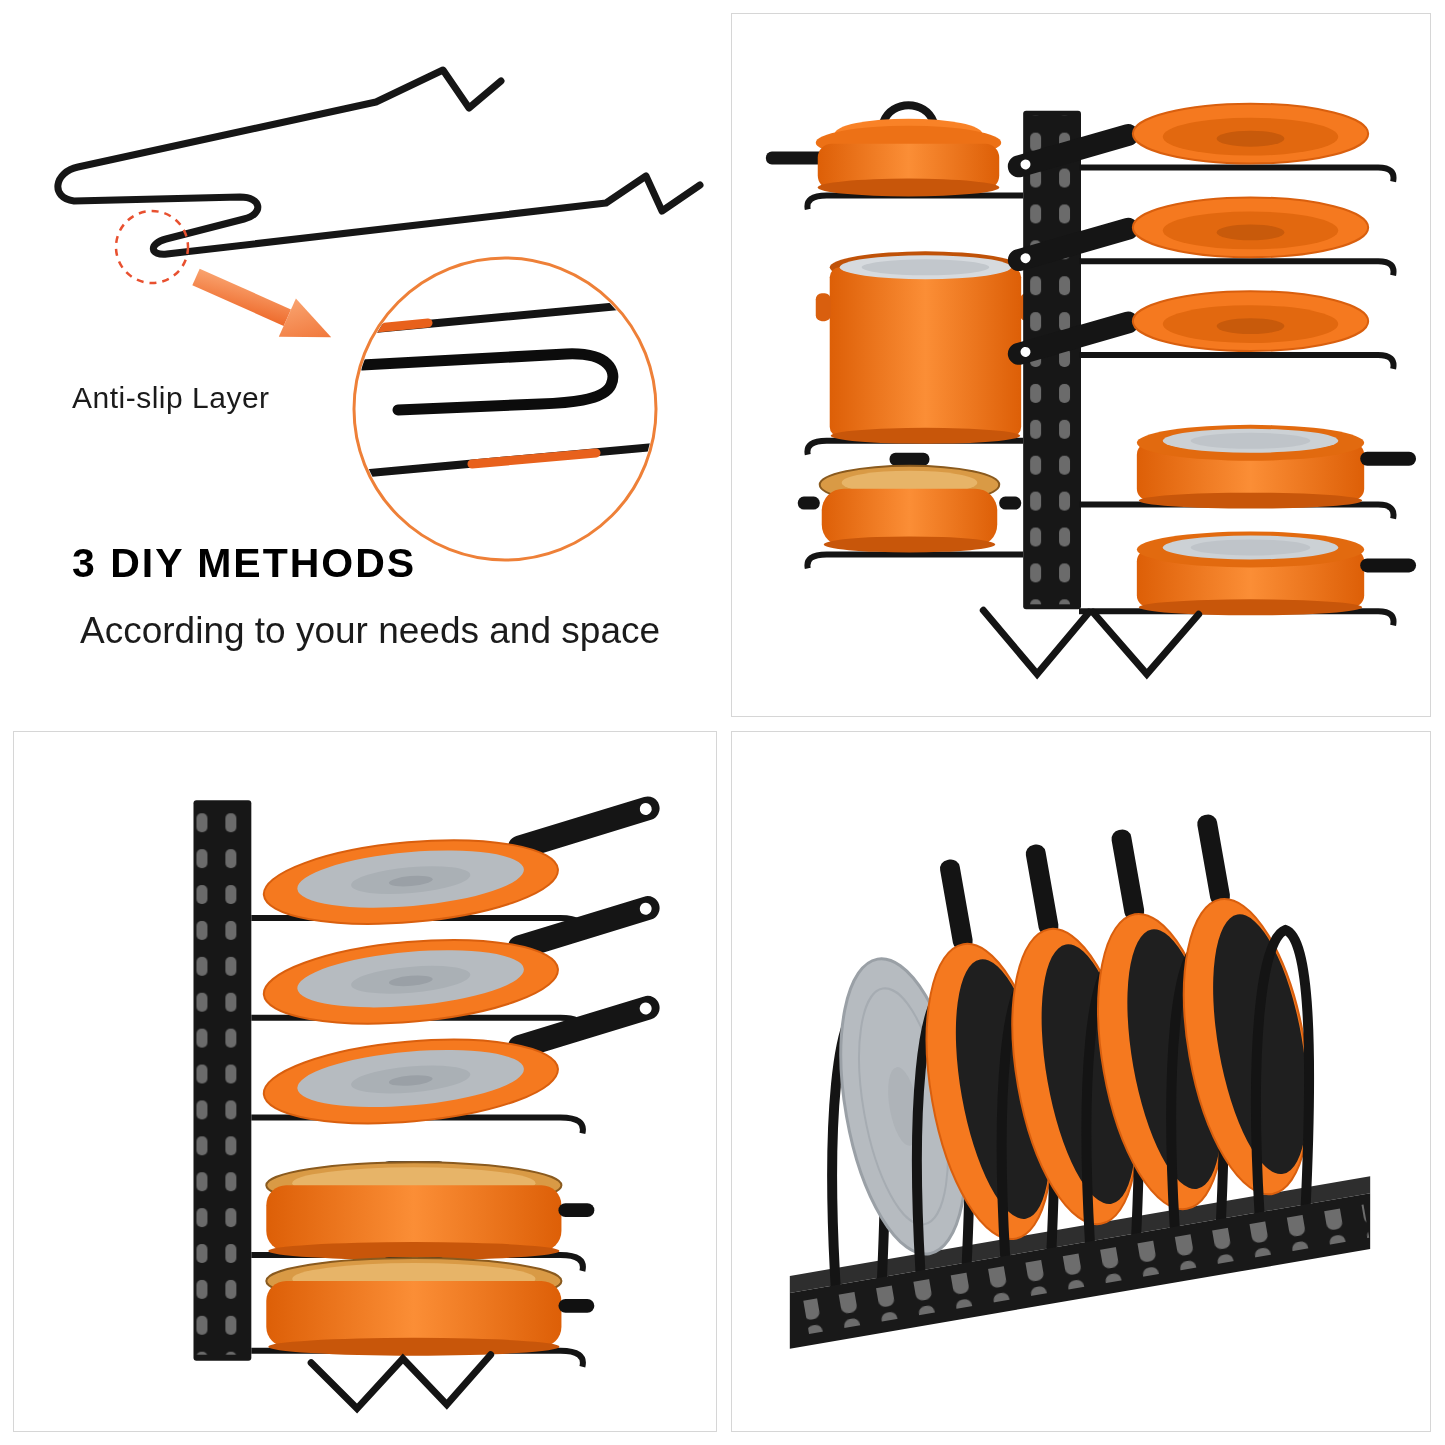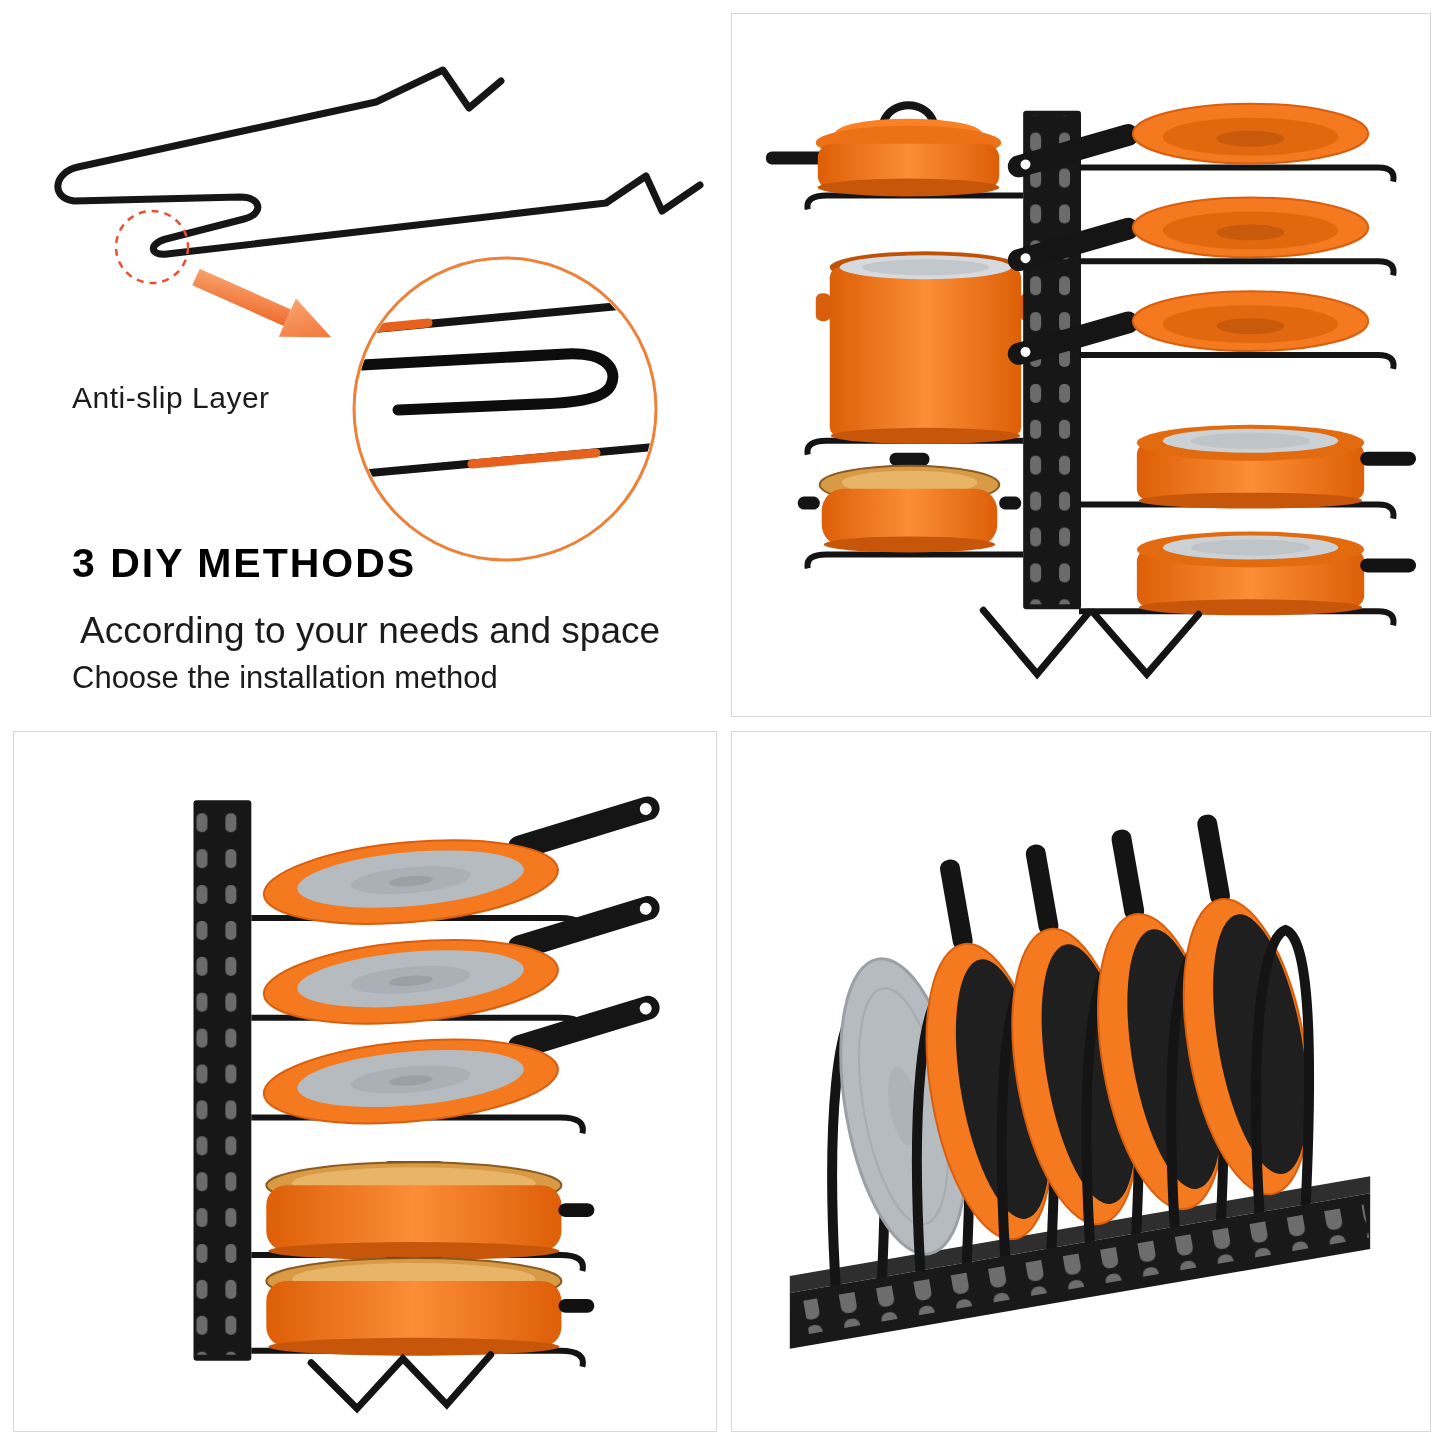--- a/index.html
+++ b/index.html
@@ -48,21 +48,20 @@
         <line x1="356" y1="321" x2="428" y2="314" stroke="#E8611C" stroke-width="9"></line>
         <path d="M362,356 L566,345 C610,343 617,363 611,376 C604,392 566,394 540,395 L398,401" fill="none" stroke="#0c0c0c" stroke-width="11"></path>
         <line x1="348" y1="466" x2="664" y2="437" stroke="#141414" stroke-width="8"></line>
         <line x1="472" y1="455" x2="596" y2="444" stroke="#E8611C" stroke-width="9"></line>
       </g>
     </svg>
 
     <div class="txt" id="callout-label">Anti-slip Layer</div>
     <div class="txt" id="diy-heading">3 DIY METHODS</div>
     <div class="txt" id="diy-line1">According to your needs and space</div>
-    <div class="txt" id="diy-line2">Choose the installation method</div>
   </div>
 
   <div class="panel bordered" style="left:731px;top:13px;width:700px;height:704px;">
     <svg viewBox="0 0 700 700">
       <defs>
         <pattern id="slotsB" width="29" height="36" patternUnits="userSpaceOnUse">
           <rect x="9" y="9" width="11" height="19" rx="5" fill="#6b6b6b"></rect>
         </pattern>
         <linearGradient id="gPotB" x1="0" y1="0" x2="1" y2="0">
           <stop offset="0" stop-color="#DD5F07"></stop>

